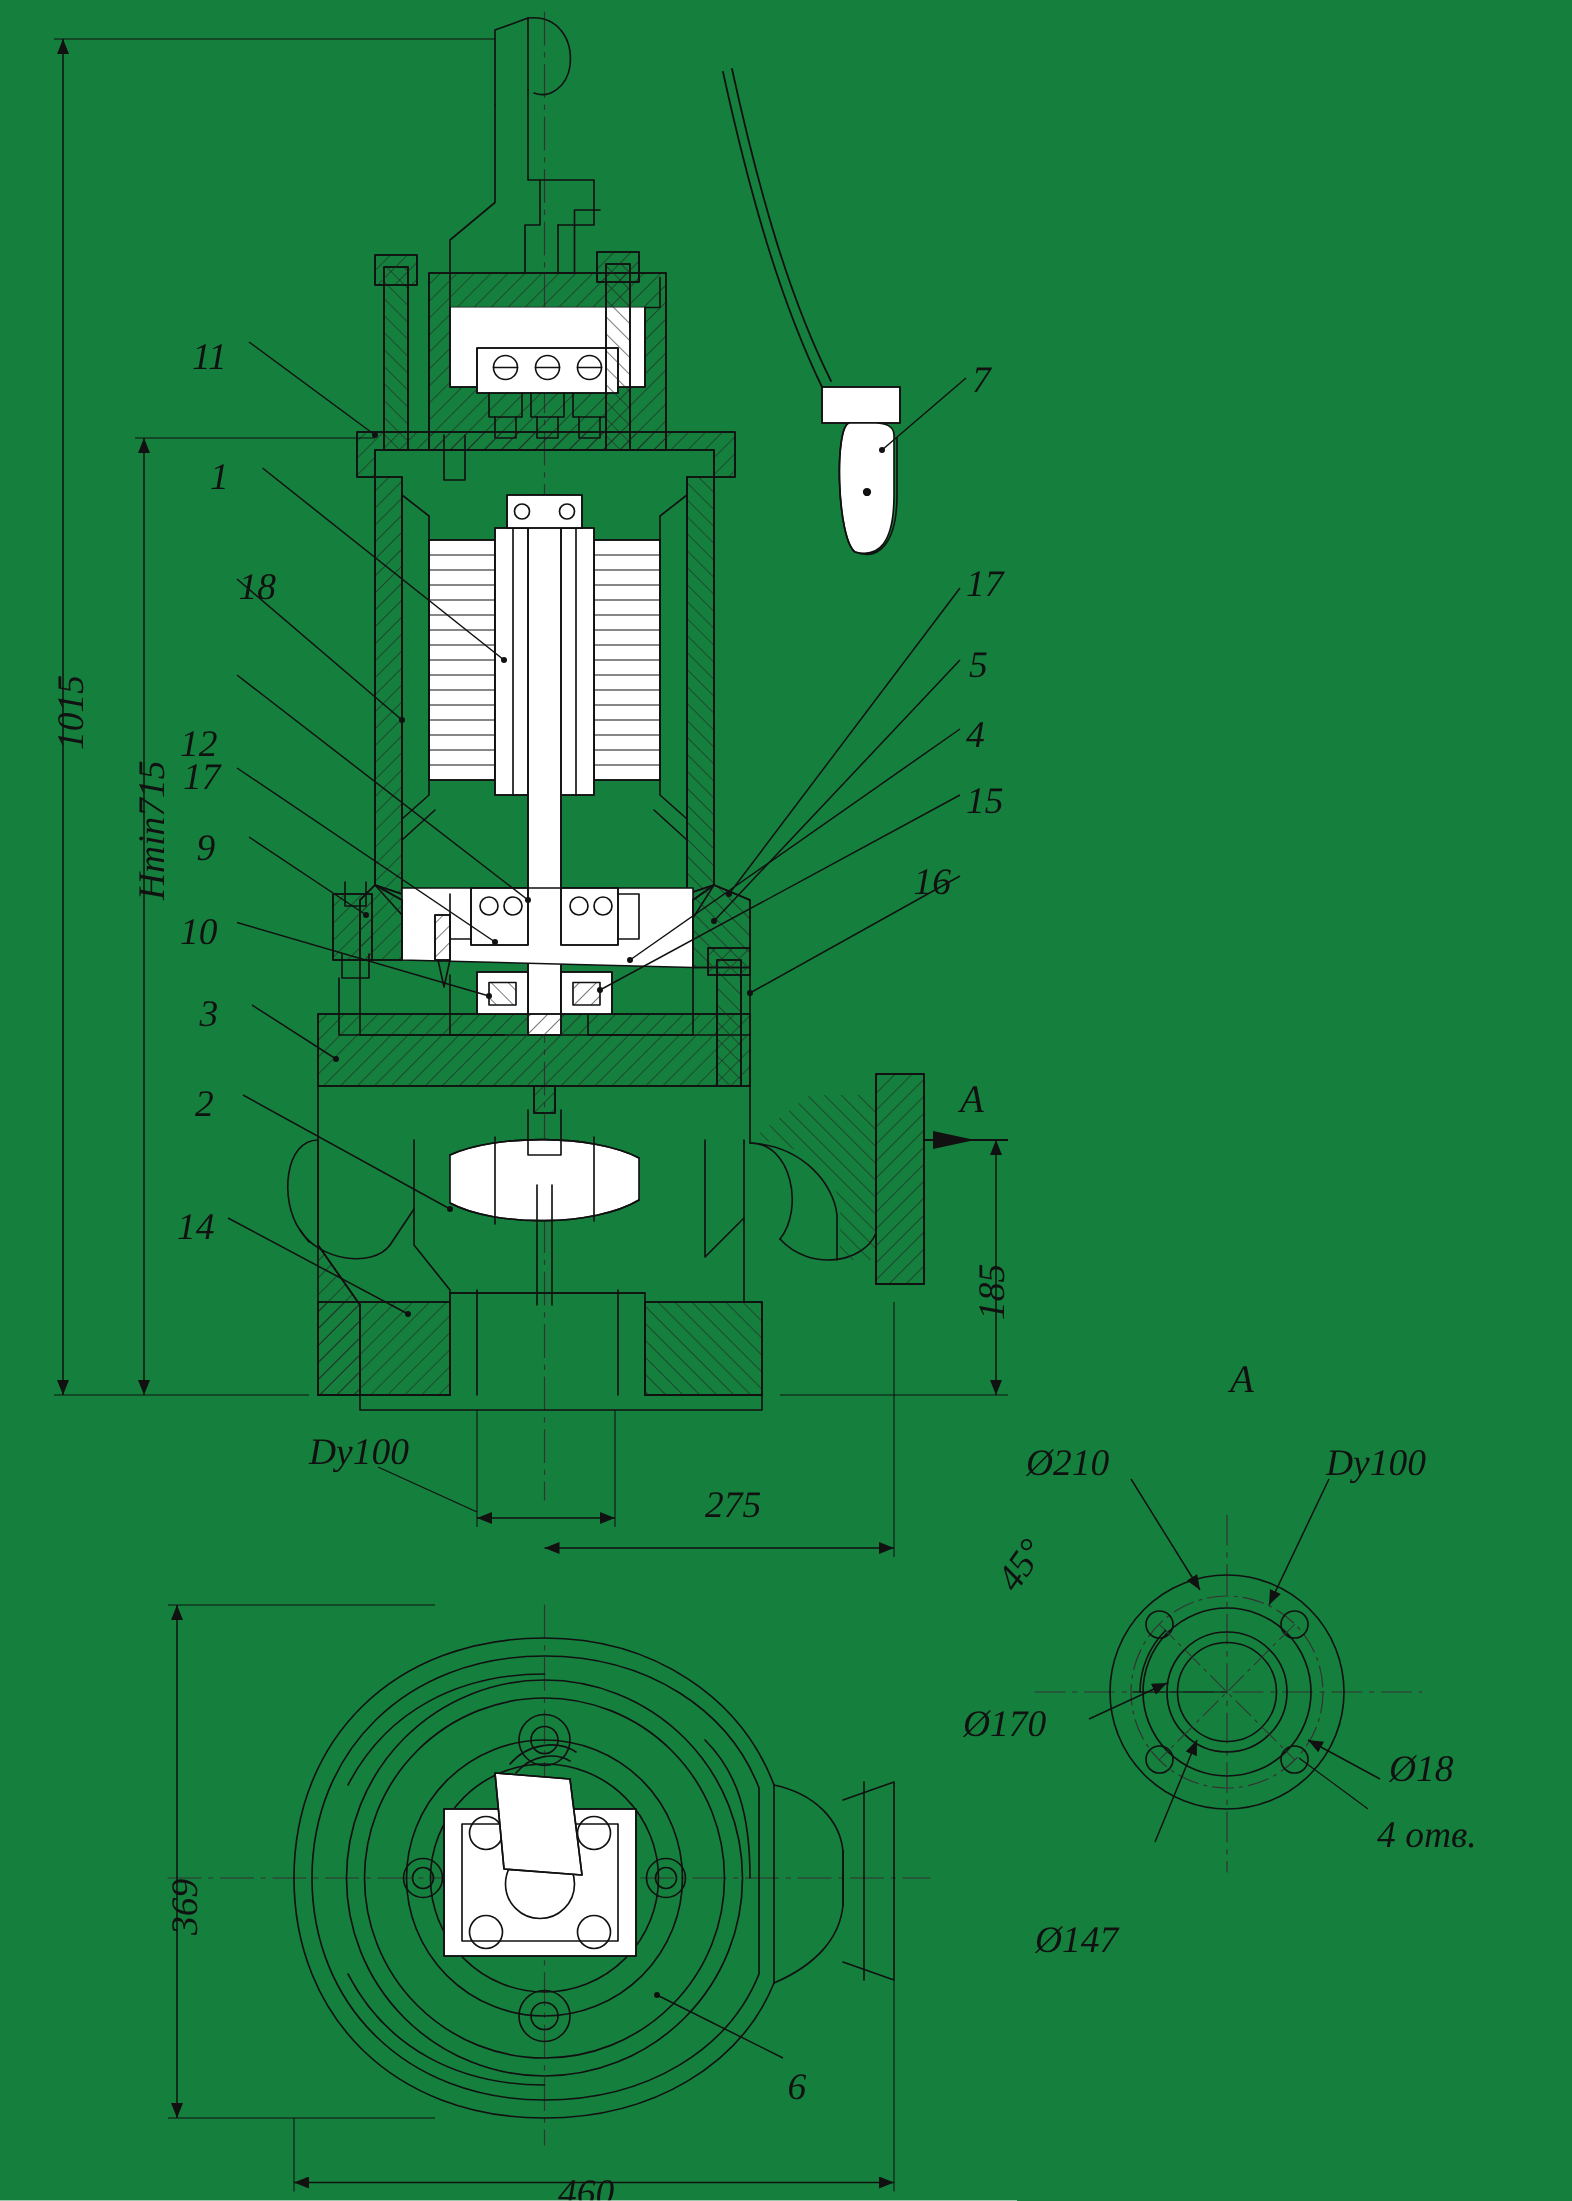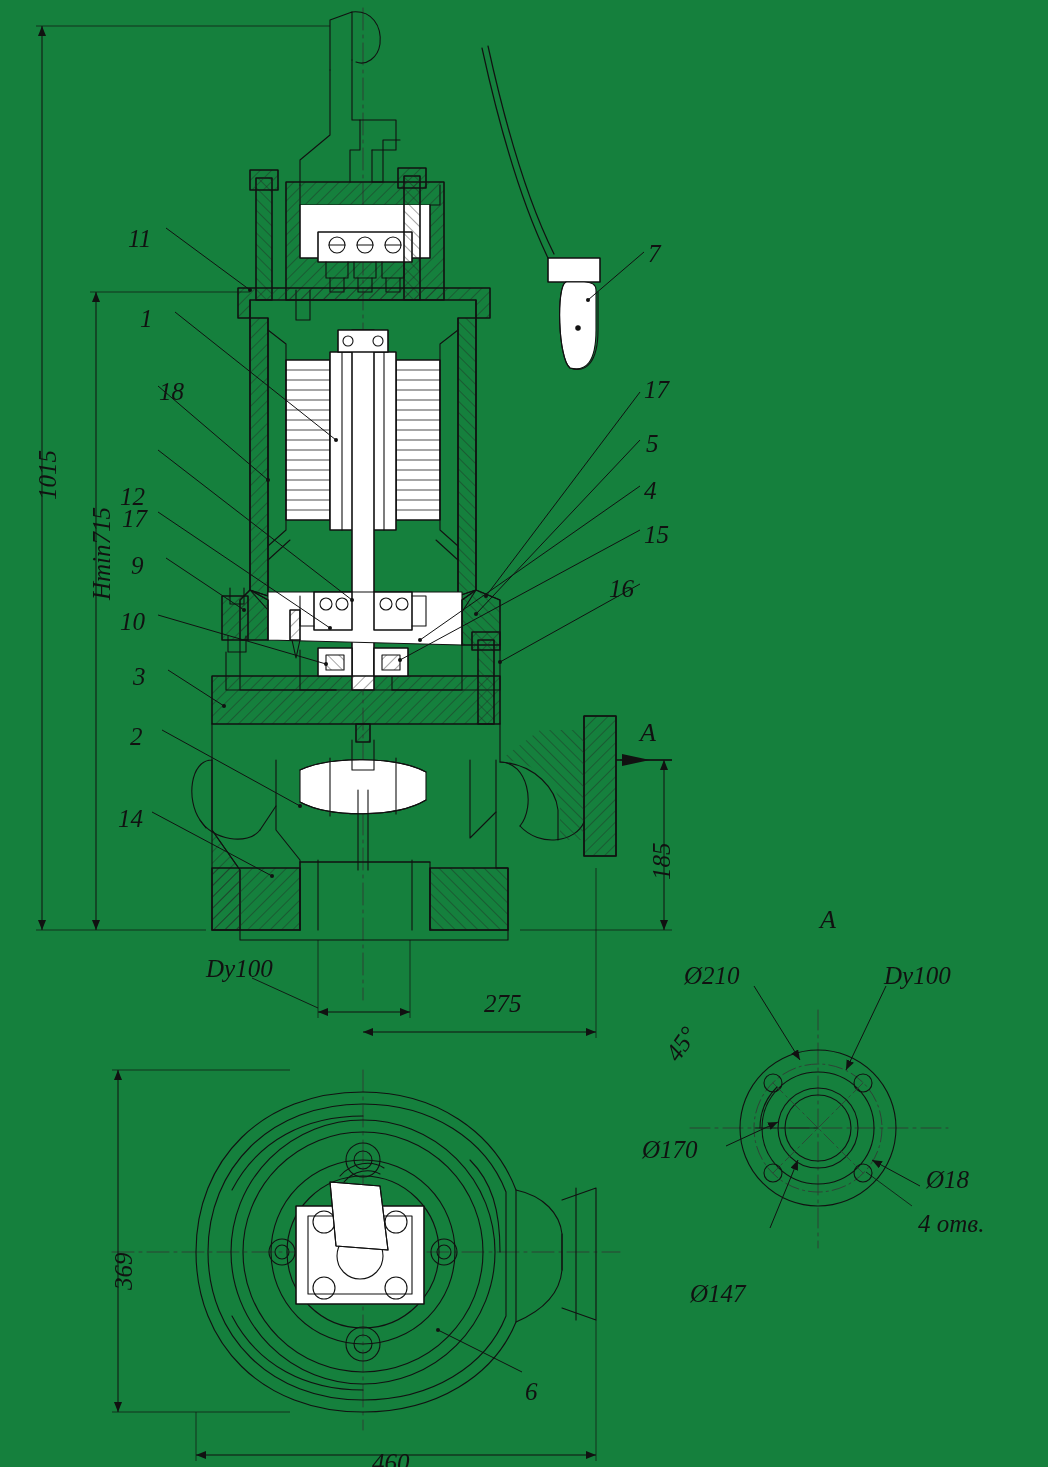--- a/index.html
+++ b/index.html
@@ -385,21 +385,21 @@
 <div class="lbl num" style="left:644px;top:477px;">4</div>
 <div class="lbl num" style="left:644px;top:521px;">15</div>
 <div class="lbl num" style="left:609px;top:575px;">16</div>
 <div class="lbl num" style="left:525px;top:1378px;">6</div>
 
 <div class="lbl dimv" style="left:34px;top:500px;transform:rotate(-90deg);">1015</div>
 <div class="lbl dimv" style="left:88px;top:600px;transform:rotate(-90deg);">Hmin715</div>
 <div class="lbl dimv" style="left:648px;top:880px;transform:rotate(-90deg);">185</div>
 <div class="lbl dimv" style="left:110px;top:1290px;transform:rotate(-90deg);">369</div>
 <div class="lbl dim" style="left:206px;top:955px;">Dy100</div>
-<div class="lbl dim" style="left:484px;top:990px;">275</div>
+<div class="lbl dim" style="left:470px;top:990px;">275</div>
 <div class="lbl dim" style="left:372px;top:1424px;margin-top:25px;">460</div>
 
 <div class="lbl letterA" style="left:640px;top:718px;">A</div>
 <div class="lbl letterA" style="left:820px;top:905px;">A</div>
 
 <div class="lbl dim" style="left:684px;top:962px;text-align:center;">Ø210</div>
 <div class="lbl dim" style="left:884px;top:962px;">Dy100</div>
 <div class="lbl dim" style="left:664px;top:1030px;transform:rotate(-55deg);">45°</div>
 <div class="lbl dim" style="left:642px;top:1136px;">Ø170</div>
 <div class="lbl dim" style="left:926px;top:1166px;">Ø18</div>

